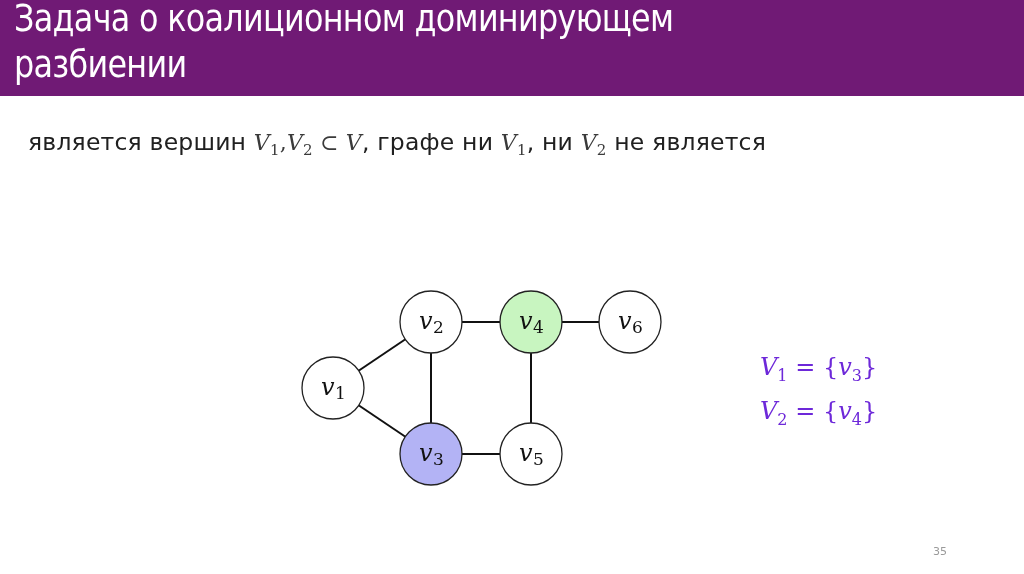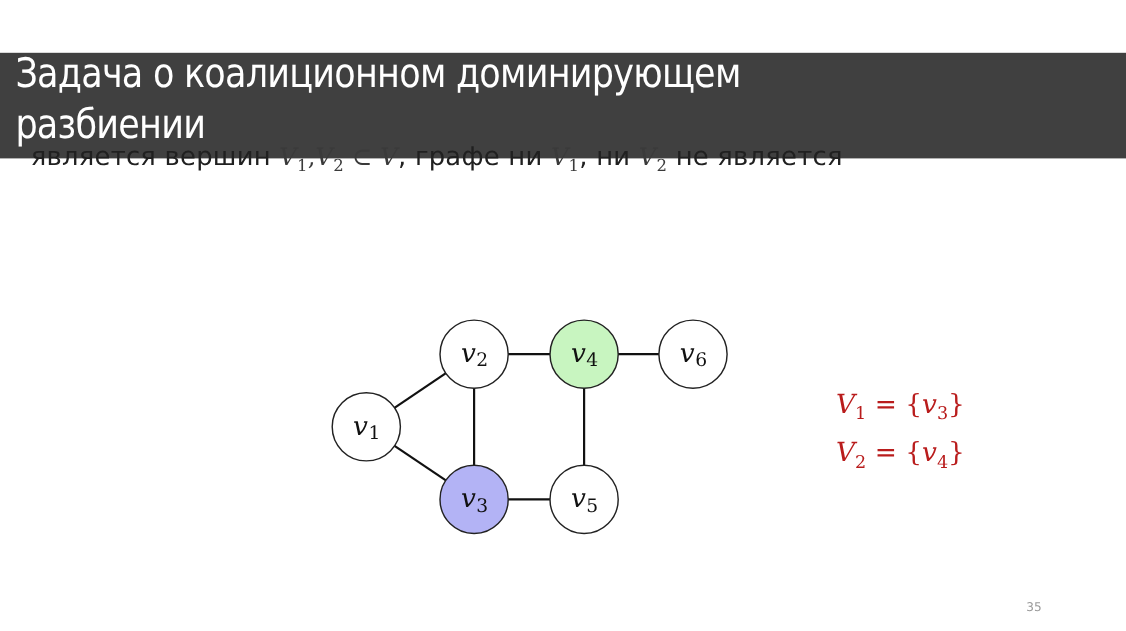--- a/index.html
+++ b/index.html
@@ -1,26 +1,26 @@
 <!DOCTYPE html>
 <html><head>
 <meta charset="utf-8">
 <style>
   html, body { margin:0; padding:0; }
   body { width:1024px; height:574px; background:#ffffff; position:relative; overflow:hidden; font-family:"DejaVu Sans", sans-serif; }
-  .header { position:absolute; left:0; top:0; width:1024px; height:96px; background:#404040;margin-top:48px; }
+  .header { position:absolute; left:0; top:0; width:1024px; height:96px; background:#701a75; }
   .title { position:absolute; left:14px; top:-4px; color:#ffffff; font-family:"DejaVu Sans", sans-serif; font-size:37px; line-height:46px; letter-spacing:-0.8px; transform:scaleX(0.86); transform-origin:left top; white-space:nowrap; }
   .body-text { position:absolute; left:28px; top:126px; width:900px; font-size:23.5px; line-height:32px; color:#202020; letter-spacing:0.2px; }
   .body-text .line { white-space:nowrap; display:block; }
   .u { text-decoration:underline; text-decoration-thickness:1px; text-underline-offset:3px; }
   .m { font-family:"DejaVu Serif", serif; font-style:italic; color:#3a3a3a; font-size:22px; }
   .m sub { font-style:normal; font-size:15px; vertical-align:-5px; line-height:0; }
   .m .op { font-style:normal; }
   .graph { position:absolute; left:290px; top:280px; width:400px; height:220px; }
-  .sets { position:absolute; left:760px; top:345px; font-family:"DejaVu Serif", serif; color:#b91c1c; font-size:24px; line-height:44px; }
+  .sets { position:absolute; left:760px; top:345px; font-family:"DejaVu Serif", serif; color:#6d28d9; font-size:24px; line-height:44px; }
   .sets .row { white-space:nowrap; }
   .sets i { font-style:italic; }
   .sets sub { font-size:16px; vertical-align:-6px; line-height:0; font-style:normal; }
   .page-num { position:absolute; left:933px; top:545px; font-size:11px; color:#9a9a9a; }
 </style>
 </head>
 <body>
 
 <div class="header">
   <div class="title">

